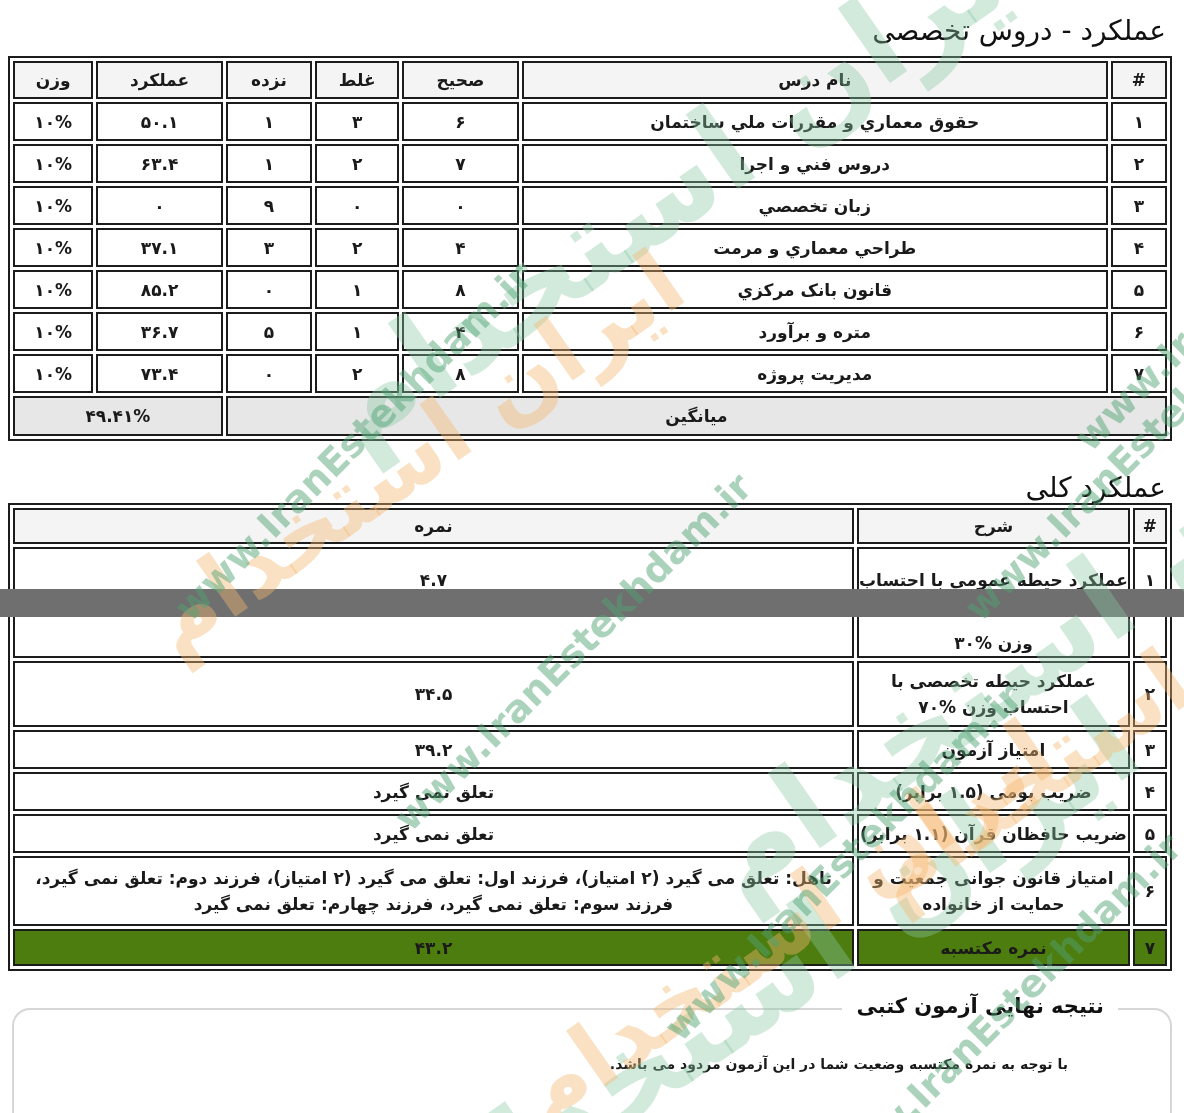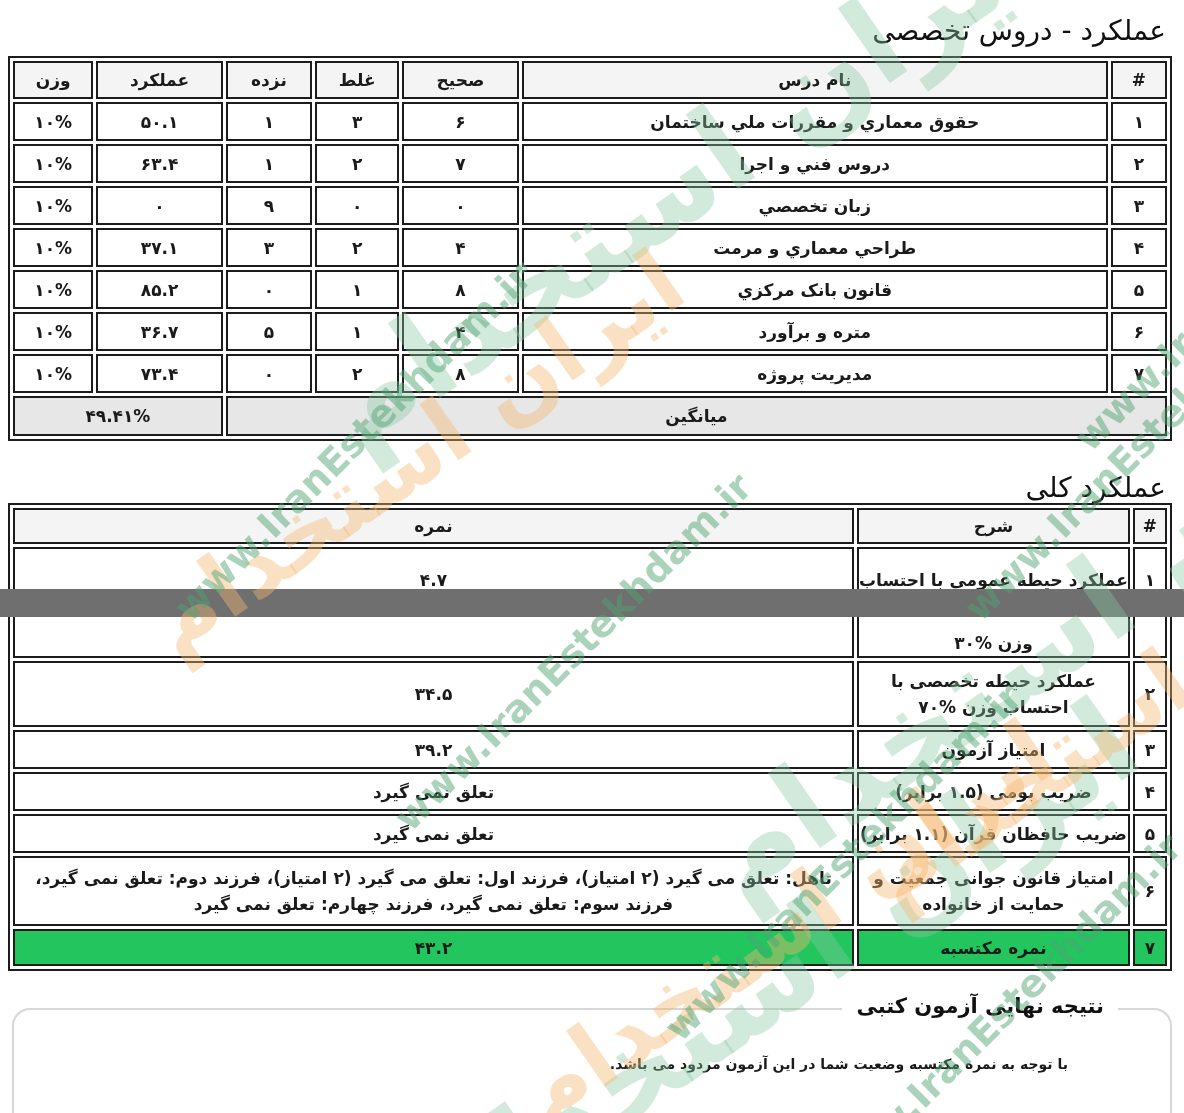--- a/index.html
+++ b/index.html
@@ -22,21 +22,21 @@
   .t2 { top: 503px; }
   .tbl th, .tbl td {
     border: 2px solid #1c1c1c; text-align: center; vertical-align: middle;
     font-size: 17px; font-weight: bold; color: #1a1a1a; padding: 0; overflow: hidden;
     background: #fff;
   }
   .tbl th { background: #f4f4f4; height: 34px; }
   .t2 th { height: 32px; }
   .t1 td { height: 35px; }
   .t1 tr.foot td { background: #e7e7e7; height: 36px; }
-  .t2 tr.foot td { background: #22c55e; }
+  .t2 tr.foot td { background: #4d7c0f; }
   .h97 td { height: 97px; } .h62 td { height: 62px; } .h35 td { height: 35px; }
   .h66 td { height: 66px; } .h33 td { height: 33px; }
   .t2 tr.top td { vertical-align: top; }
   .line { line-height: 26px; }
   .pt { padding-top: 18px; }
   .gap { margin-top: 37px; }
 
   .redaction-bar {
     position: absolute; left: 0; top: 589px; width: 1184px; height: 28px;
     background: #6f6f6f; z-index: 5;

